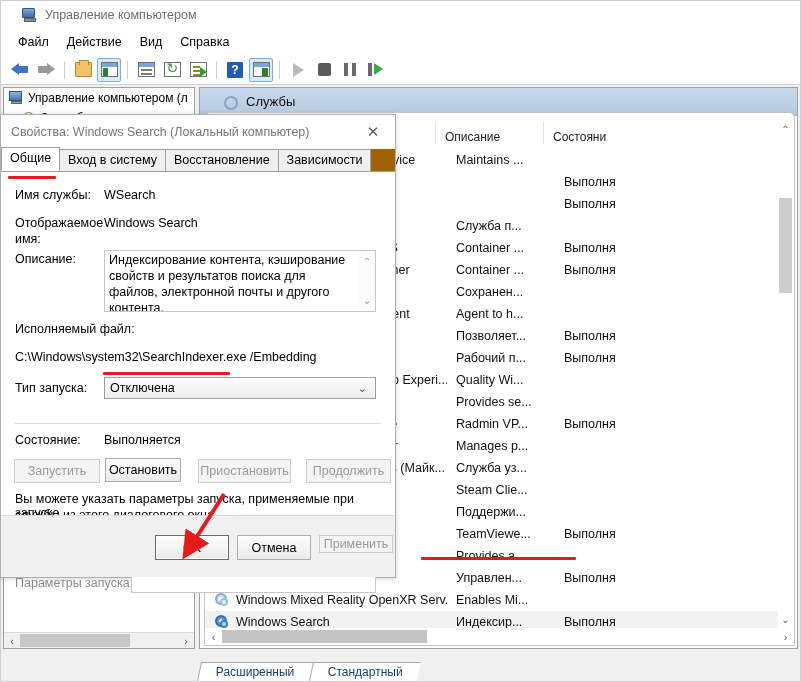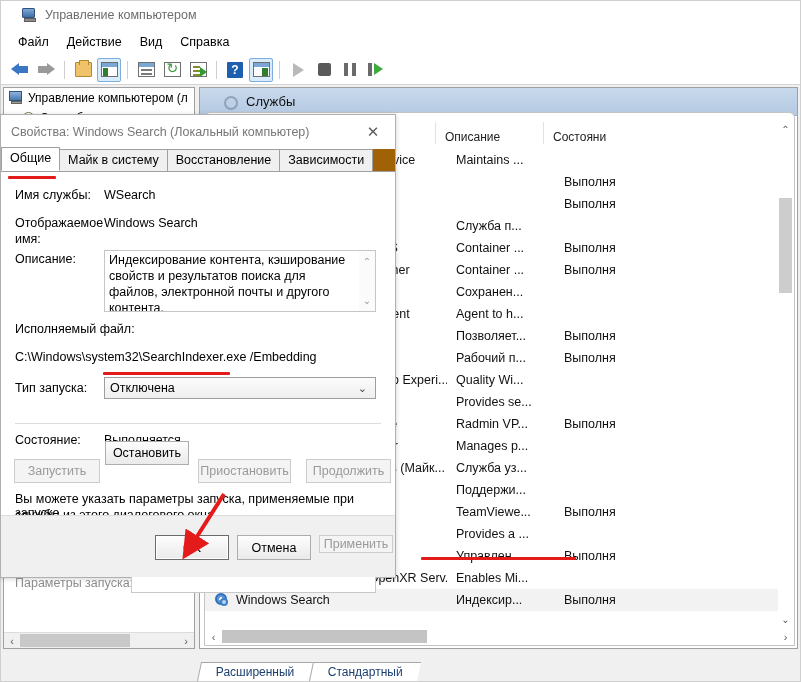--- a/index.html
+++ b/index.html
@@ -607,20 +607,29 @@
               </div>
               <div class="cell-name" style="width: 211px;">SMP дисковых пространств (Майк...</div>
               <div class="cell-desc" style="width: 108px;">Служба уз...</div>
               <div class="cell-state" style="width: 106px;"></div>
             </div>
             <div class="svc-row">
               <div class="svc-ico">
                 <div class="gear"></div>
                 <div class="gear2"></div>
               </div>
+              <div class="cell-name" style="width: 211px;">Steam Client Service</div>
+              <div class="cell-desc" style="width: 108px;">Steam Clie...</div>
+              <div class="cell-state" style="width: 106px;"></div>
+            </div>
+            <div class="svc-row">
+              <div class="svc-ico">
+                <div class="gear"></div>
+                <div class="gear2"></div>
+              </div>
               <div class="cell-name" style="width: 211px;">SysMain</div>
               <div class="cell-desc" style="width: 108px;">Поддержи...</div>
               <div class="cell-state" style="width: 106px;"></div>
             </div>
             <div class="svc-row">
               <div class="svc-ico">
                 <div class="gear"></div>
                 <div class="gear2"></div>
               </div>
               <div class="cell-name" style="width: 211px;">TeamViewer</div>
@@ -697,21 +706,21 @@
     <div class="dlg-title">
       <div class="dlg-title-text">Свойства: Windows Search (Локальный компьютер)</div>
     </div>
     <div class="dlg-close">✕</div>
 
     <div class="tabstrip">
       <div class="dtab active">
         <span>Общие</span>
       </div>
       <div class="dtab">
-        <span>Майк в систему</span>
+        <span>Вход в систему</span>
       </div>
       <div class="dtab">
         <span>Восстановление</span>
       </div>
       <div class="dtab">
         <span>Зависимости</span>
       </div>
     </div>
 
     <div class="dlg-body">
@@ -742,21 +751,21 @@
       </div>
 
       <div class="hr" style="top:251px;"></div>
 
       <div class="f-label" style="left:14px; top:261px;">Состояние:</div>
       <div class="f-value" style="left:103px; top:261px;">Выполняется</div>
 
       <div class="btn disabled" style="left:13px; top:287px; width:86px;">
         <span>Запустить</span>
       </div>
-      <div class="btn" style="left:104px; top:269px; width:84px;">
+      <div class="btn" style="left:104px; top:286px; width:76px;">
         <span>Остановить</span>
       </div>
       <div class="btn disabled" style="left:197px; top:287px; width:93px;">
         <span>Приостановить</span>
       </div>
       <div class="btn disabled" style="left:305px; top:287px; width:85px;">
         <span>Продолжить</span>
       </div>
 
       <div class="f-label" style="left:14px; top:320px;">Вы можете указать параметры запуска, применяемые при запуске</div>

